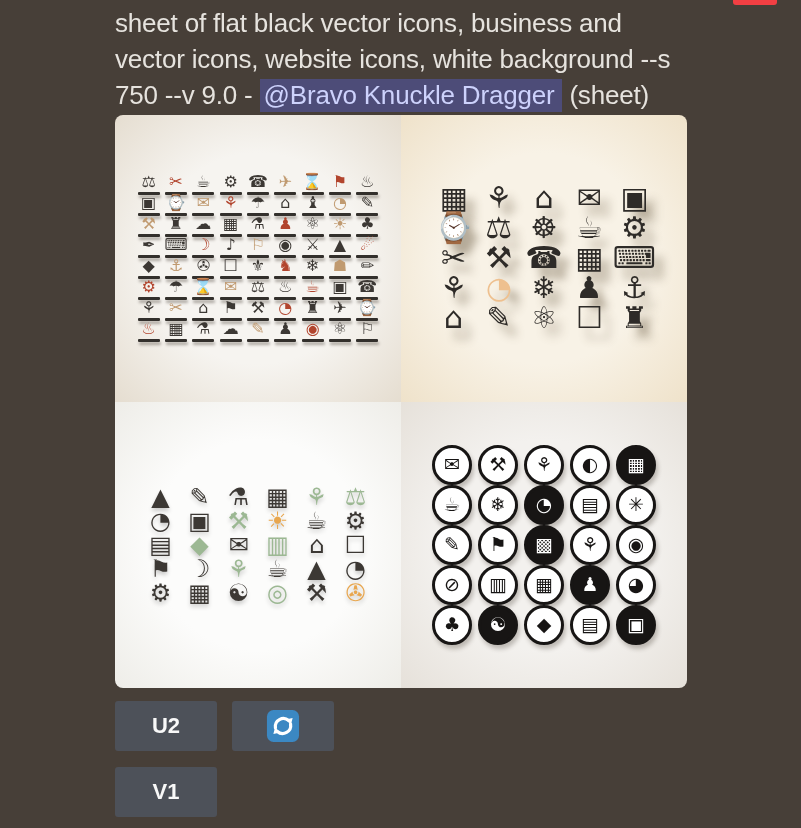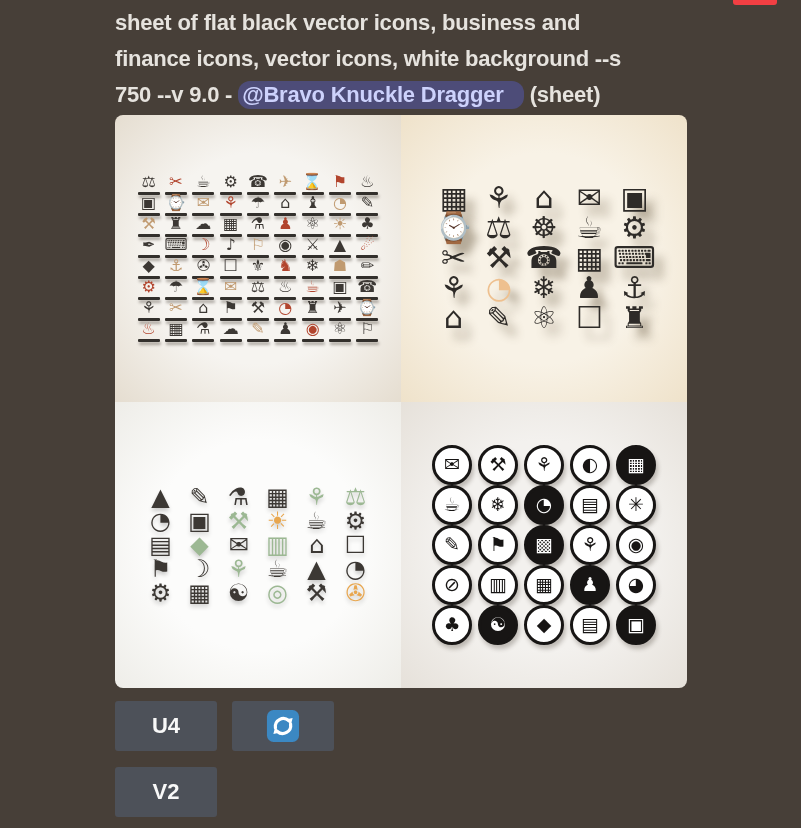--- a/index.html
+++ b/index.html
@@ -10,31 +10,31 @@
     position: relative;
   }
   .red-sliver {
     position:absolute; top:0; left:733px; width:44px; height:5px;
     background: var(--red, #f23f43);
     border-radius: 0 0 3px 3px;
   }
   .message { padding: 5px 0 0 115px; }
   .prompt {
     color: var(--text, #e6e3de);
-    font-weight: 700;
-    font-size: 22px;
+    font-weight: 400;
+    font-size: 26px;
     line-height: 36px;
     letter-spacing: -0.2px;
   }
   .prompt-line { white-space: nowrap; }
   .mention {
     background: var(--mention-bg, rgba(88,101,242,0.35));
     color: var(--mention-text, #cdd2fc);
-    border-radius: 12px;
-    padding: 1px 20px 2px 4px;
+    border-radius: 0;
+    padding: 1px 8px 2px 4px;
     cursor: pointer;
   }
   
   .image-grid {
     margin-top: 2px;
     width: 572px; height: 573px;
     display: grid;
     grid-template-columns: 1fr 1fr;
     grid-template-rows: 1fr 1fr;
     border-radius: 8px;
@@ -89,21 +89,21 @@
   .reroll-svg { display:block; }
 </style>
 </head>
 <body>
 
 <div class="red-sliver"></div>
 
 <div class="message">
   <div class="prompt">
     <div class="prompt-line">sheet of flat black vector icons, business and</div>
-    <div class="prompt-line">finance icons, vector icons, white background --s</div>
+    <div class="prompt-line">vector icons, website icons, white background --s</div>
     <div class="prompt-line"><span>750 --v 9.0 - </span><span class="mention">@Bravo Knuckle Dragger</span><span> (sheet)</span></div>
   </div>
 
   <div class="image-grid">
     <div class="quadrant q-top-left" style="--q-bg: #f6f4f0; --q-edge: #e5ddd0; grid-template-columns: repeat(9, 1fr);">
         <span class="cell">
           <span class="glyph" style="color: rgb(60, 56, 52);">⚖</span>
         </span>
         <span class="cell">
           <span class="glyph" style="color: rgb(178, 69, 46);">✂</span>
@@ -561,34 +561,34 @@
         <span class="cell">
           <span class="glyph badge tone-W">▤</span>
         </span>
         <span class="cell">
           <span class="glyph badge tone-B">▣</span>
         </span>
       </div>
   </div>
 
   <div class="btn-row">
-    <button class="uv-btn">U4</button>
+    <button class="uv-btn">U2</button>
     <button class="uv-btn">
       <span>
         <svg class="reroll-svg" width="34" height="34" viewBox="0 0 36 36">
           <rect x="1" y="1" width="34" height="34" rx="7" fill="#3b88c3"></rect>
           <g>
             <path d="M10 20 A 8.5 8.5 0 0 1 24 12.2" fill="none" stroke="#ffffff" stroke-width="3.4" stroke-linecap="round"></path>
             <path d="M20.8 11.2 L28.2 9.4 L26.4 16.8 Z" fill="#ffffff"></path>
           </g>
           <g transform="rotate(180 18 18)">
             <path d="M10 20 A 8.5 8.5 0 0 1 24 12.2" fill="none" stroke="#ffffff" stroke-width="3.4" stroke-linecap="round"></path>
             <path d="M20.8 11.2 L28.2 9.4 L26.4 16.8 Z" fill="#ffffff"></path>
           </g>
         </svg>
       </span>
     </button>
   </div>
 
   <div class="btn-row second">
-    <button class="uv-btn">V2</button>
+    <button class="uv-btn">V1</button>
   </div>
 </div>
 
 </body></html>

